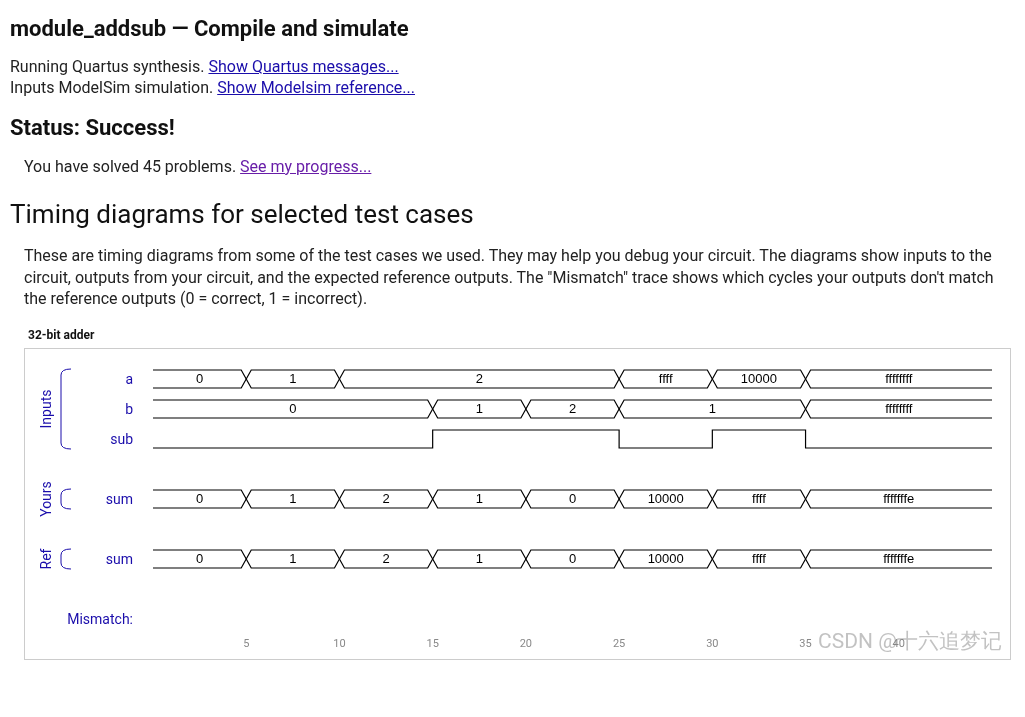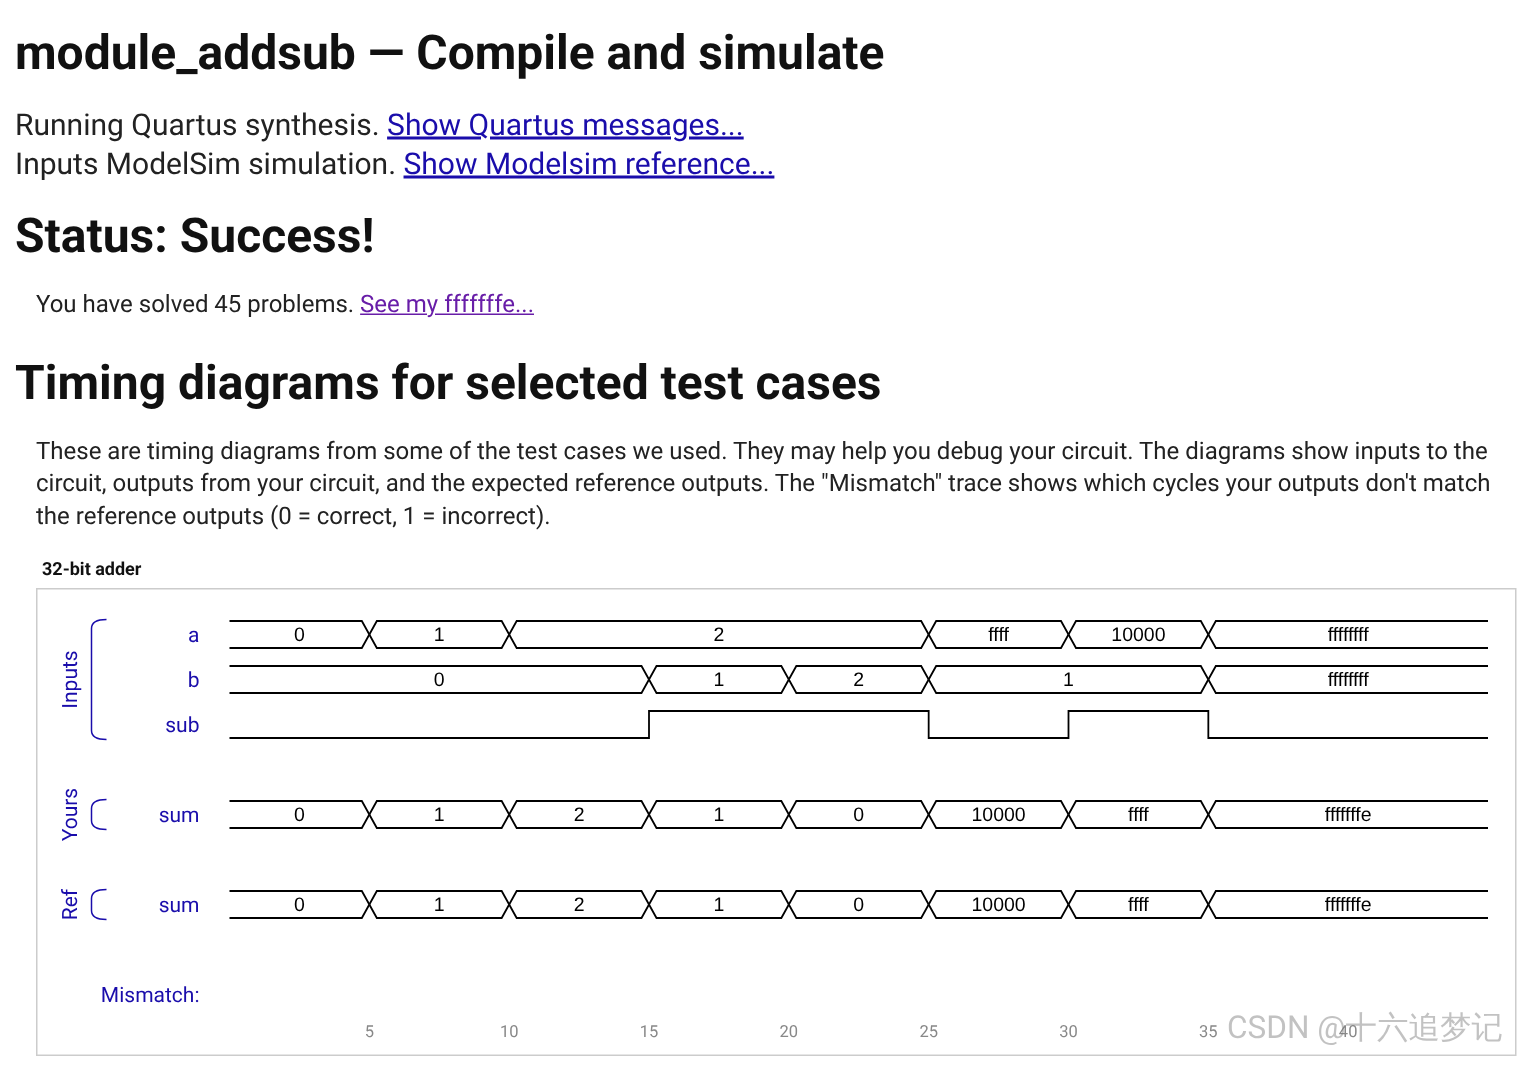--- a/index.html
+++ b/index.html
@@ -4,35 +4,35 @@
   <style>
     * { box-sizing: border-box; margin: 0; padding: 0; }
     body {
       font-family: -apple-system, BlinkMacSystemFont, "Segoe UI", Roboto, "Helvetica Neue", Arial, sans-serif;
       background: #fff;
       color: #222;
       padding: 0 10px;
       width: 1025px;
     }
     h1 {
-      font-size: 32px;
+      font-size: 22px;
       font-weight: 700;
       margin-top: 16px;
       margin-bottom: 16px;
       color: #111;
     }
     h2.timing-heading {
-      font-size: 32px;
-      font-weight: 700;
+      font-size: 26px;
+      font-weight: 400;
       margin-top: 22px;
       margin-bottom: 16px;
       color: #111;
     }
     .run-line {
-      font-size: 20px;
+      font-size: 16px;
       color: #222;
       line-height: 1.3;
     }
     .link {
       color: #1a0dab;
       text-decoration: underline;
       cursor: pointer;
     }
     .purple-link { color: #681da8; text-decoration: underline; cursor: pointer; }
     .indent-block {
@@ -96,21 +96,21 @@
   <span>Running Quartus synthesis. </span><a class="link">Show Quartus messages...</a>
 </div>
 <div class="run-line">
   <span>Inputs ModelSim simulation. </span><a class="link">Show Modelsim reference...</a>
 </div>
 
 <h1>Status: Success!</h1>
 
 <div class="indent-block">
   <p class="plain-para">
-    <span>You have solved 45 problems. </span><a class="purple-link">See my fffffffe...</a>
+    <span>You have solved 45 problems. </span><a class="purple-link">See my progress...</a>
   </p>
 </div>
 
 <h2 class="timing-heading">Timing diagrams for selected test cases</h2>
 
 <div class="indent-block">
   <p class="plain-para">These are timing diagrams from some of the test cases we used. They may help you debug your circuit. The diagrams show inputs to the circuit, outputs from your circuit, and the expected reference outputs. The "Mismatch" trace shows which cycles your outputs don't match the reference outputs (0 = correct, 1 = incorrect).</p>
 </div>
 
 <div class="diagram-title">32-bit adder</div>

